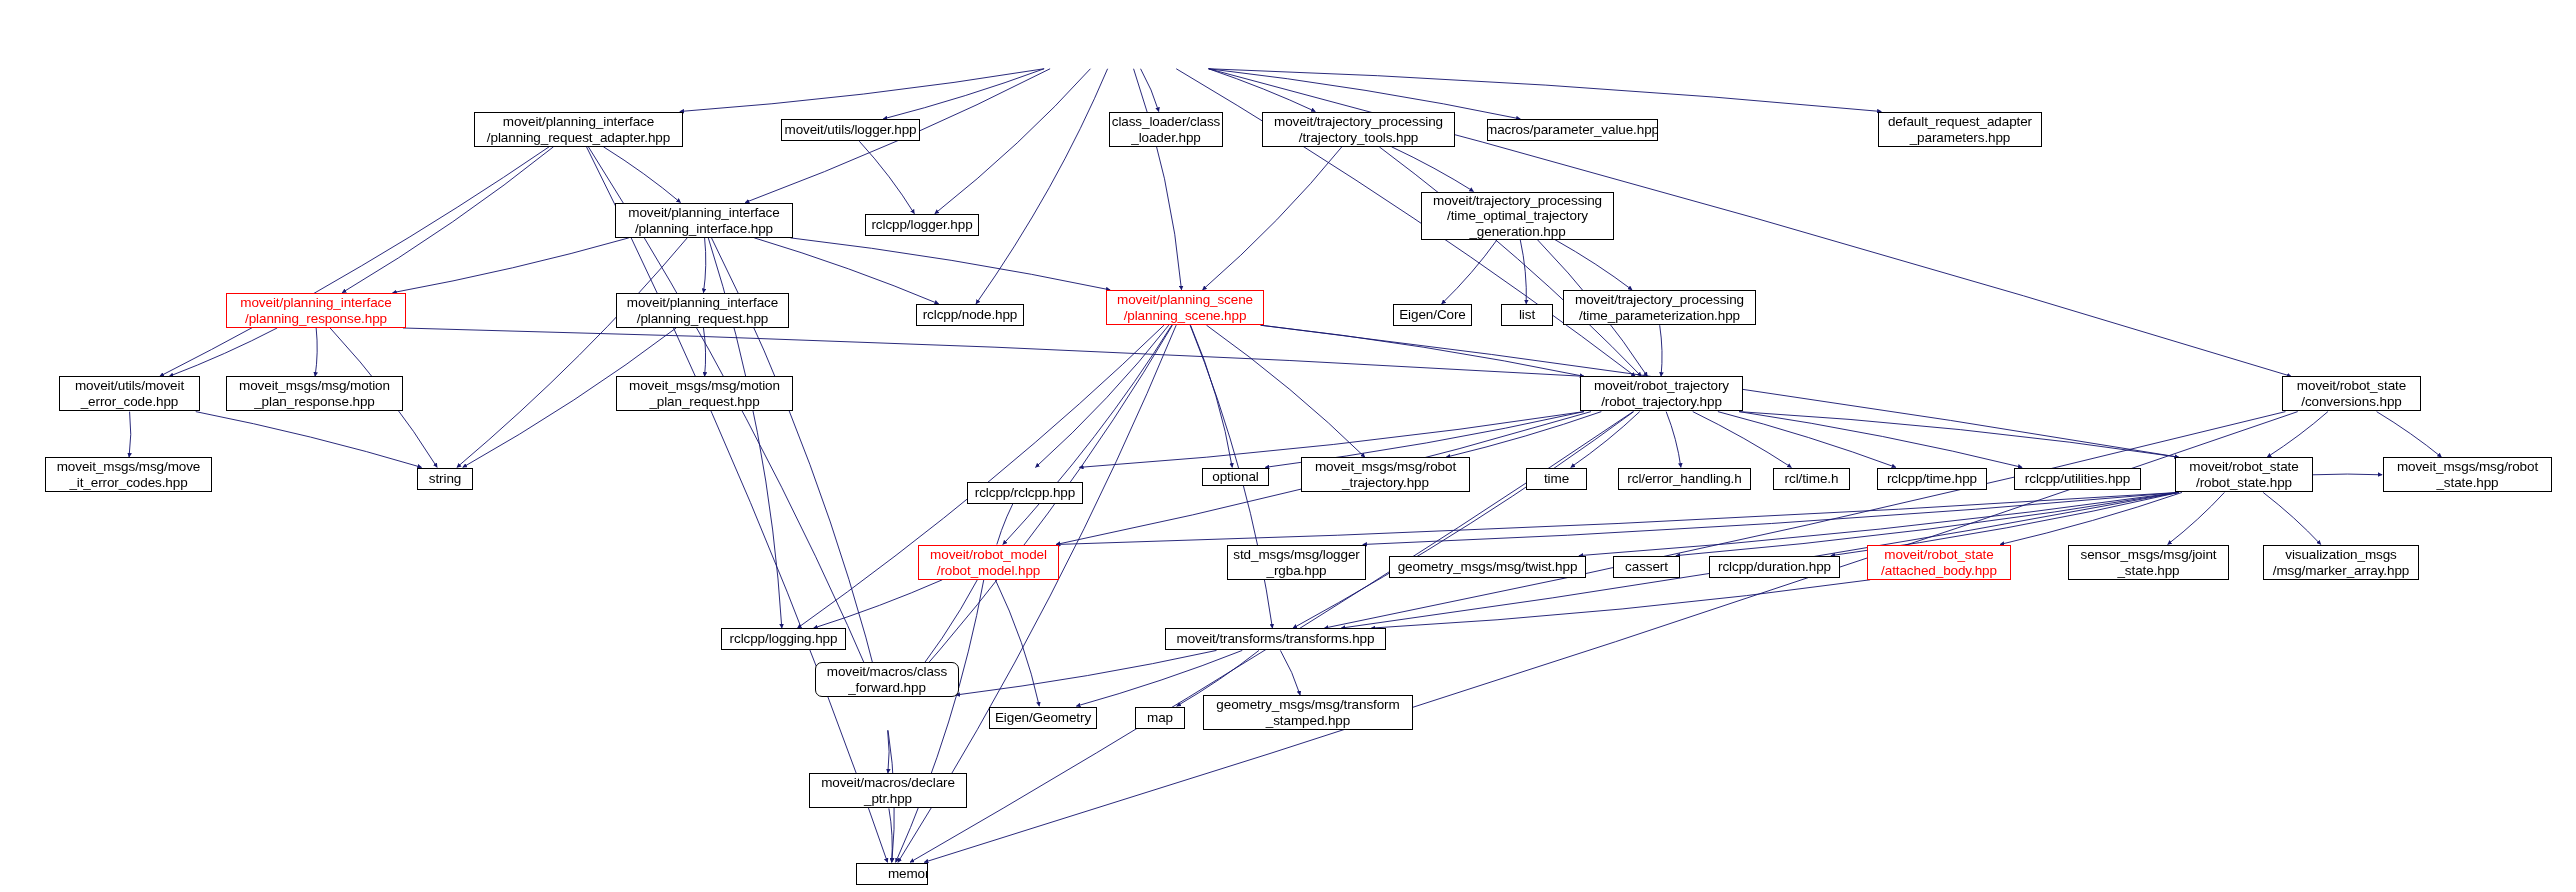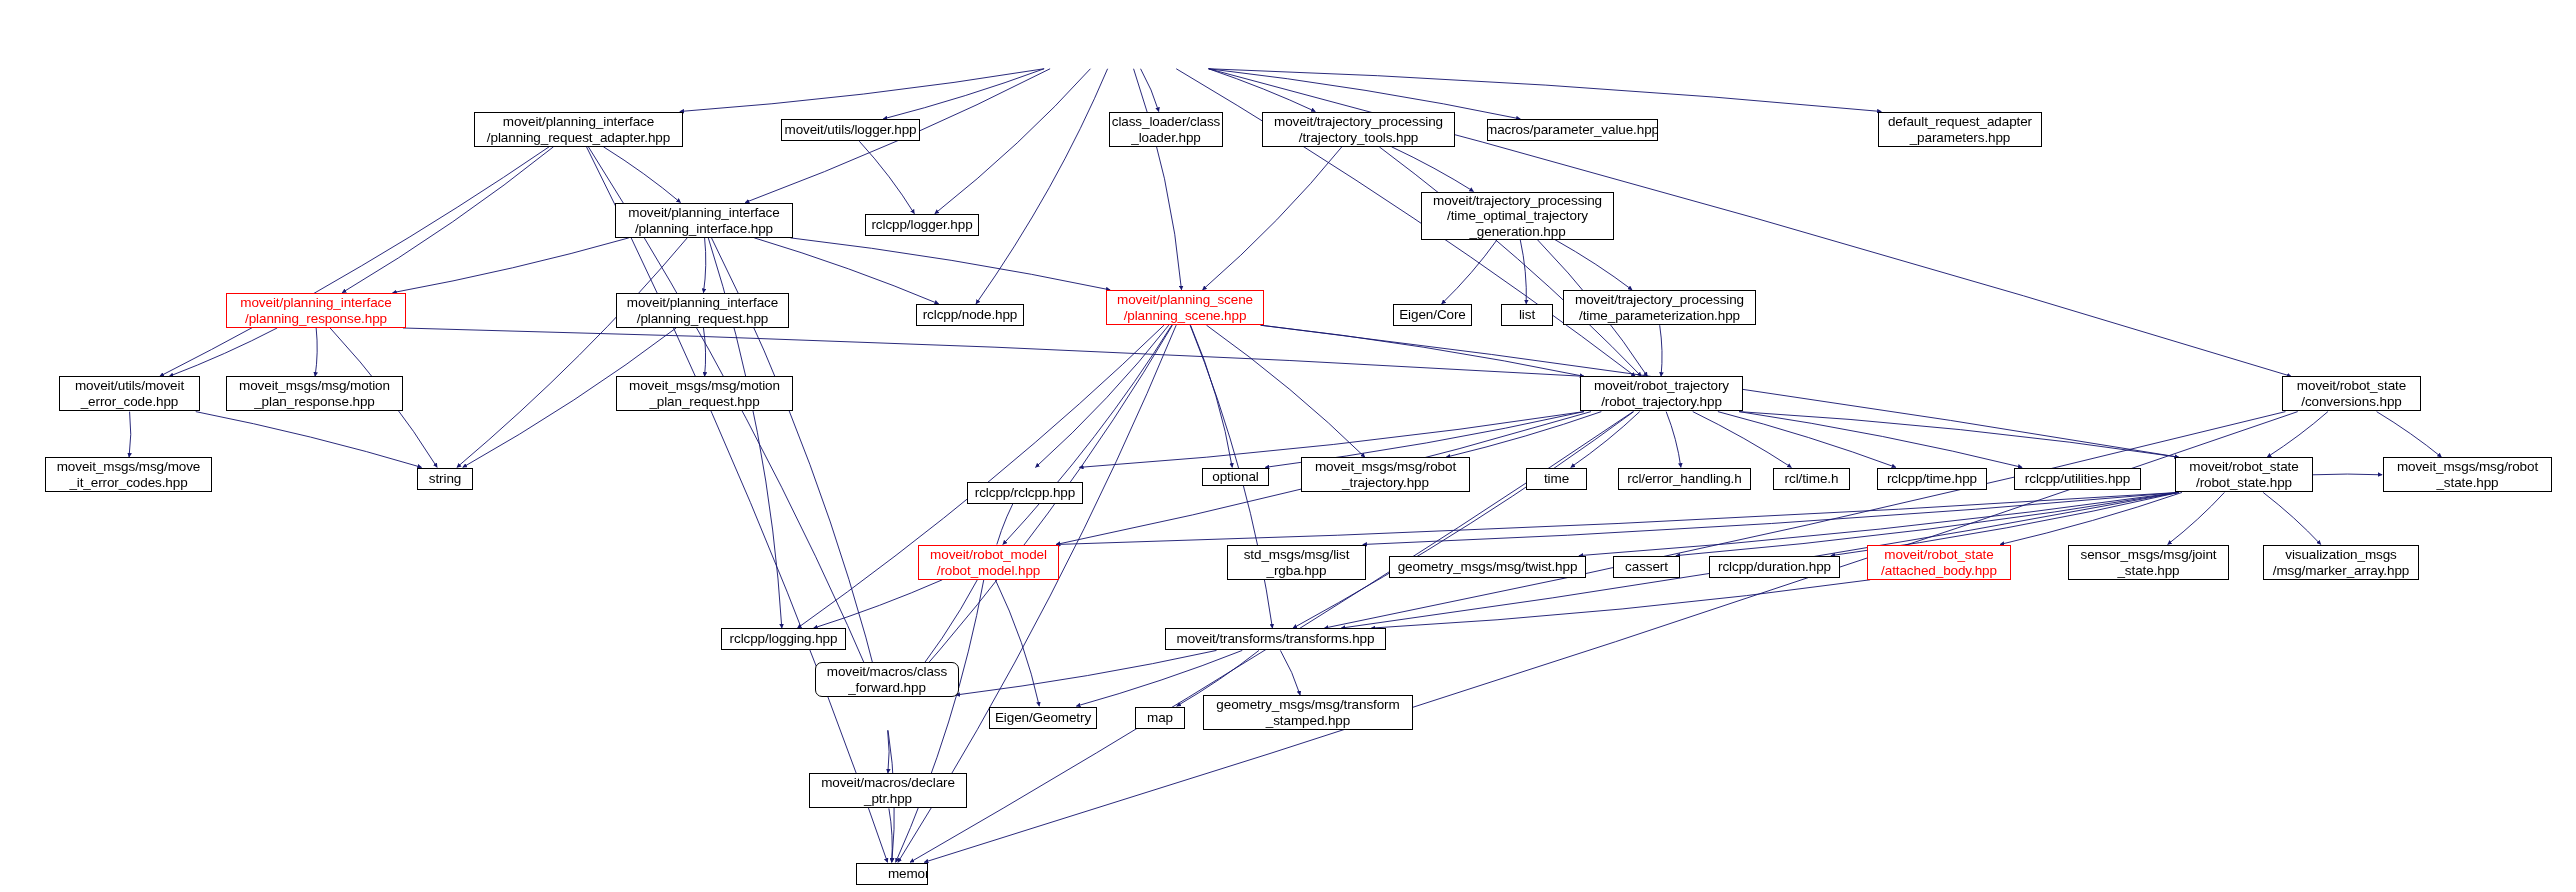--- a/index.html
+++ b/index.html
@@ -197,21 +197,21 @@
     <div class="node" style="left: 1618px; top: 468px; width: 133px; height: 22px;">rcl/error_handling.h</div>
     <div class="node" style="left: 1773px; top: 468px; width: 77px; height: 22px;">rcl/time.h</div>
     <div class="node" style="left: 1877px; top: 468px; width: 110px; height: 22px;">rclcpp/time.hpp</div>
     <div class="node" style="left: 2014px; top: 468px; width: 127px; height: 22px;">rclcpp/utilities.hpp</div>
     <div class="node" style="left: 2175px; top: 457px; width: 138px; height: 35px;">moveit/robot_state
 /robot_state.hpp</div>
     <div class="node" style="left: 2383px; top: 457px; width: 169px; height: 35px;">moveit_msgs/msg/robot
 _state.hpp</div>
     <div class="node red" style="left: 918px; top: 545px; width: 141px; height: 35px;">moveit/robot_model
 /robot_model.hpp</div>
-    <div class="node" style="left: 1227px; top: 545px; width: 139px; height: 35px;">std_msgs/msg/list
+    <div class="node" style="left: 1227px; top: 545px; width: 139px; height: 35px;">std_msgs/msg/logger
 _rgba.hpp</div>
     <div class="node" style="left: 1389px; top: 556px; width: 197px; height: 22px;">geometry_msgs/msg/twist.hpp</div>
     <div class="node" style="left: 1613px; top: 556px; width: 67px; height: 22px;">cassert</div>
     <div class="node" style="left: 1709px; top: 556px; width: 131px; height: 22px;">rclcpp/duration.hpp</div>
     <div class="node red" style="left: 1867px; top: 545px; width: 144px; height: 35px;">moveit/robot_state
 /attached_body.hpp</div>
     <div class="node" style="left: 2068px; top: 545px; width: 161px; height: 35px;">sensor_msgs/msg/joint
 _state.hpp</div>
     <div class="node" style="left: 2263px; top: 545px; width: 156px; height: 35px;">visualization_msgs
 /msg/marker_array.hpp</div>

